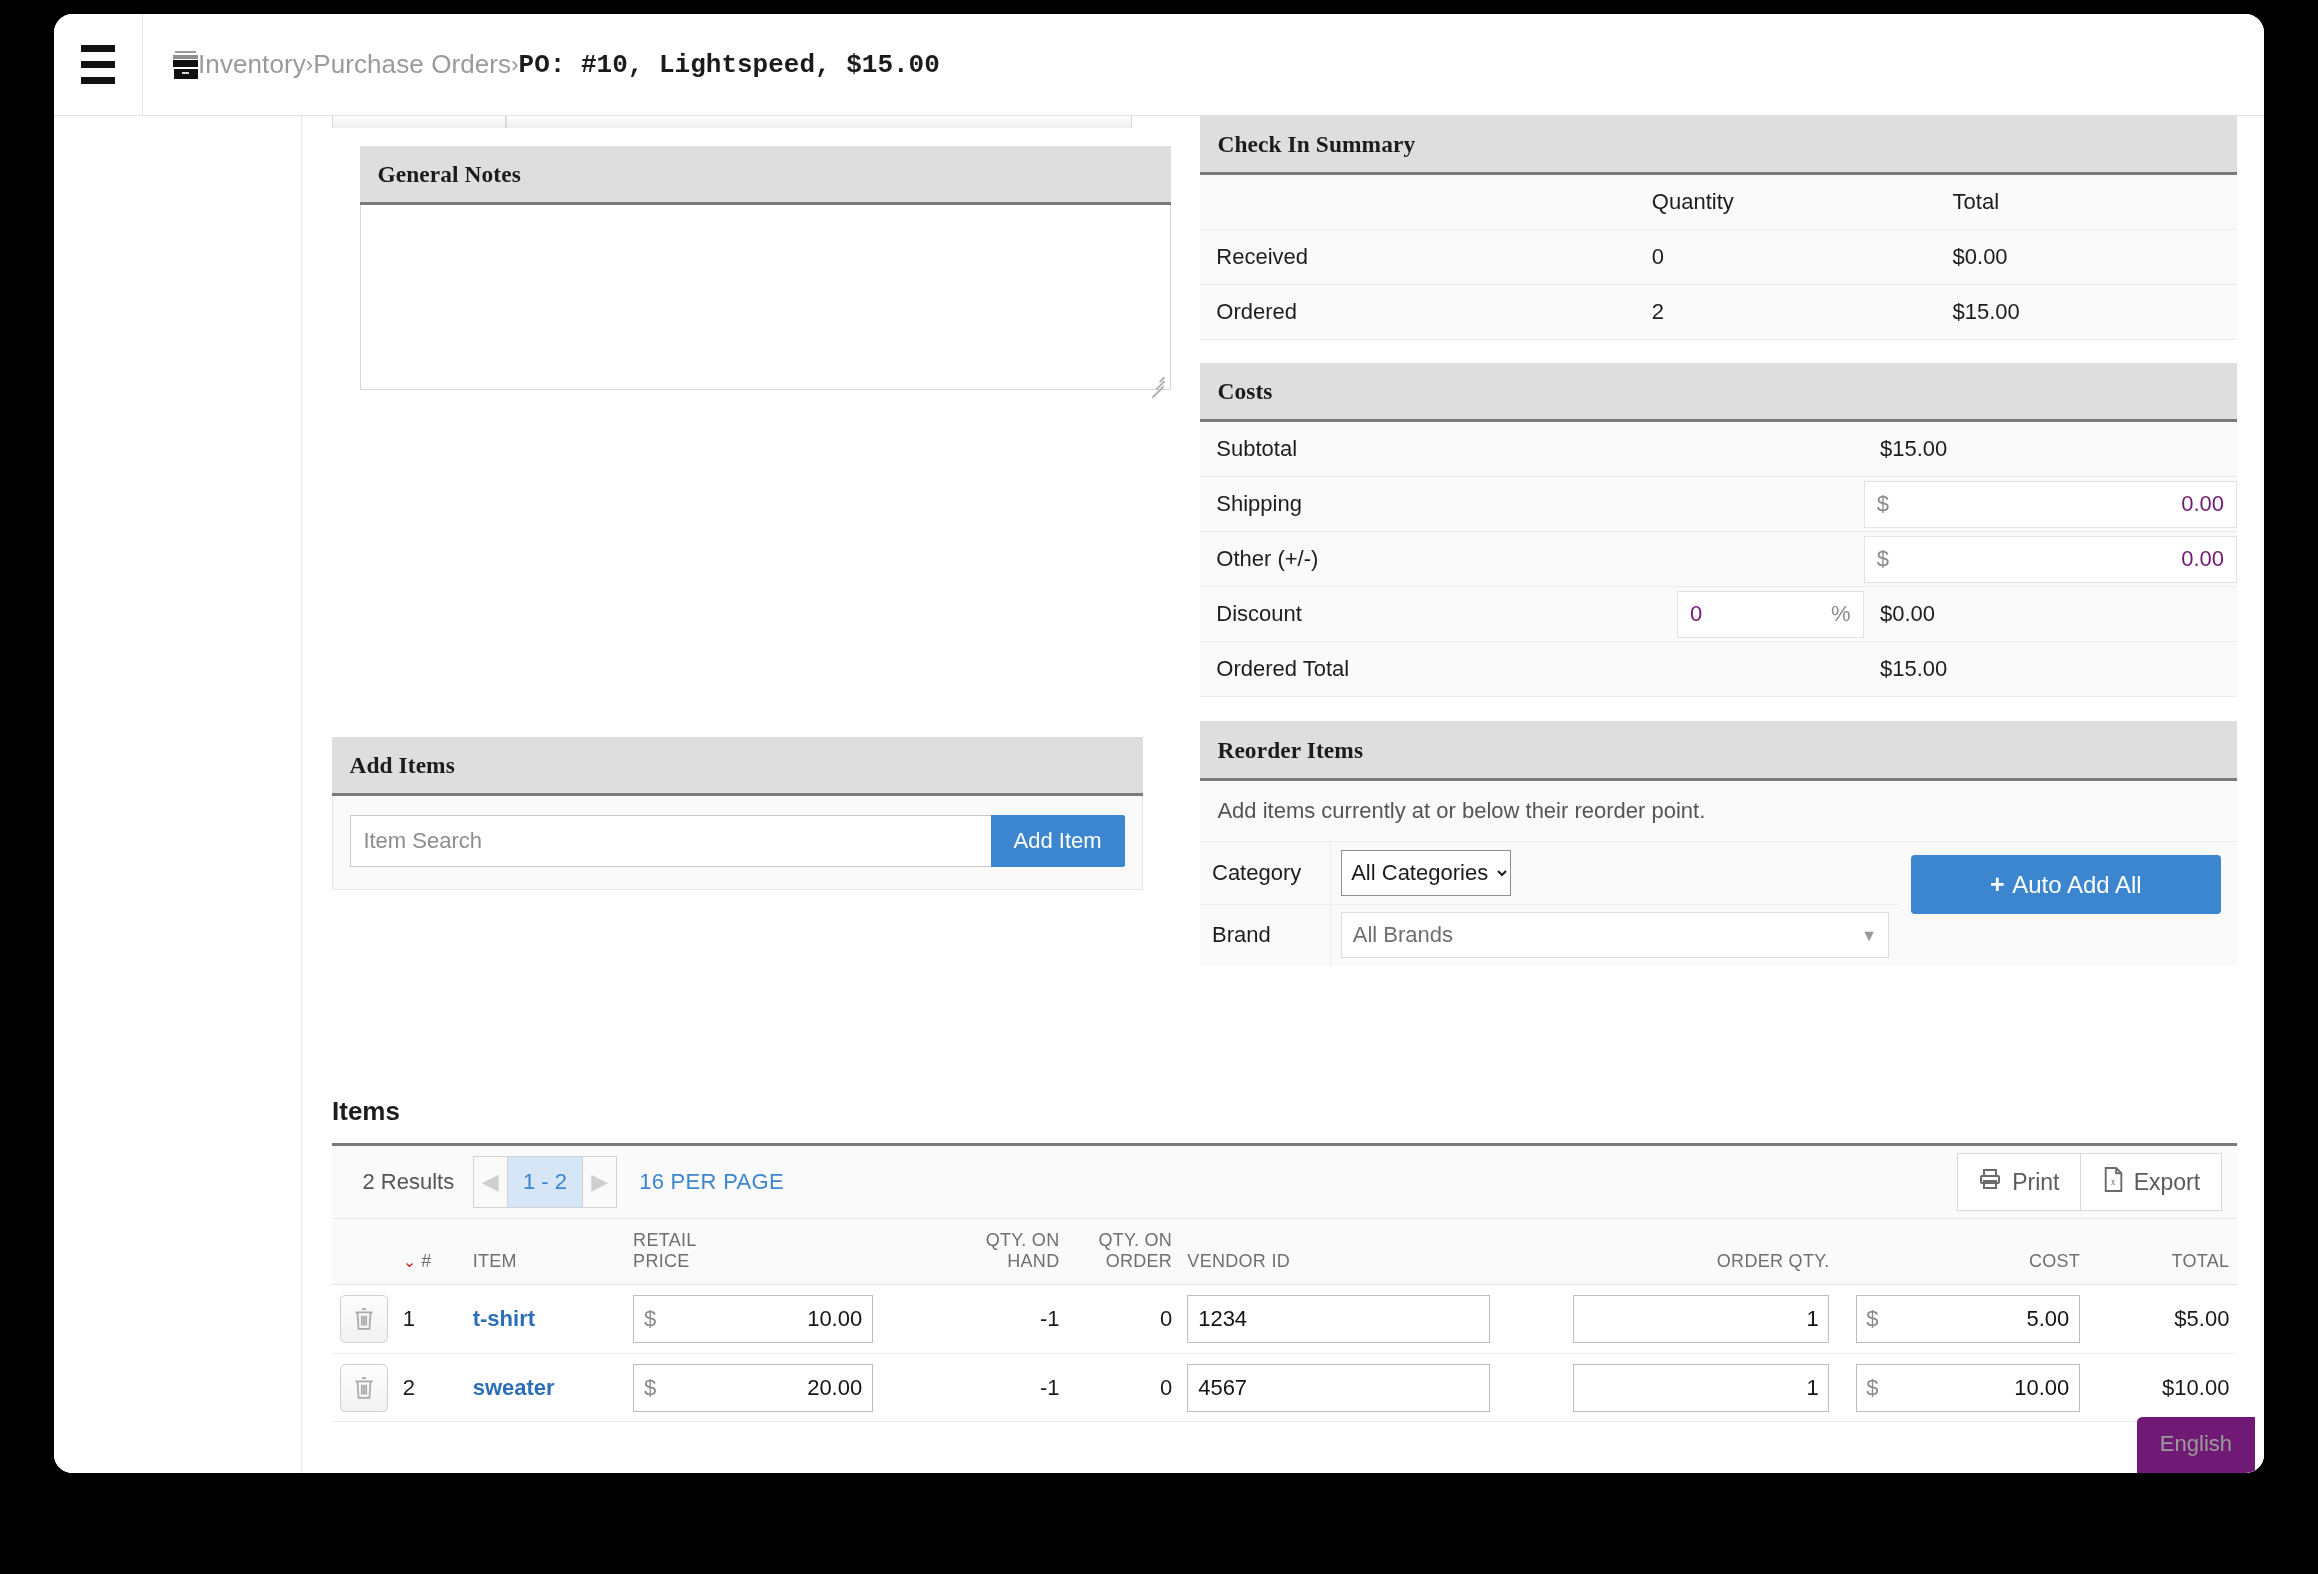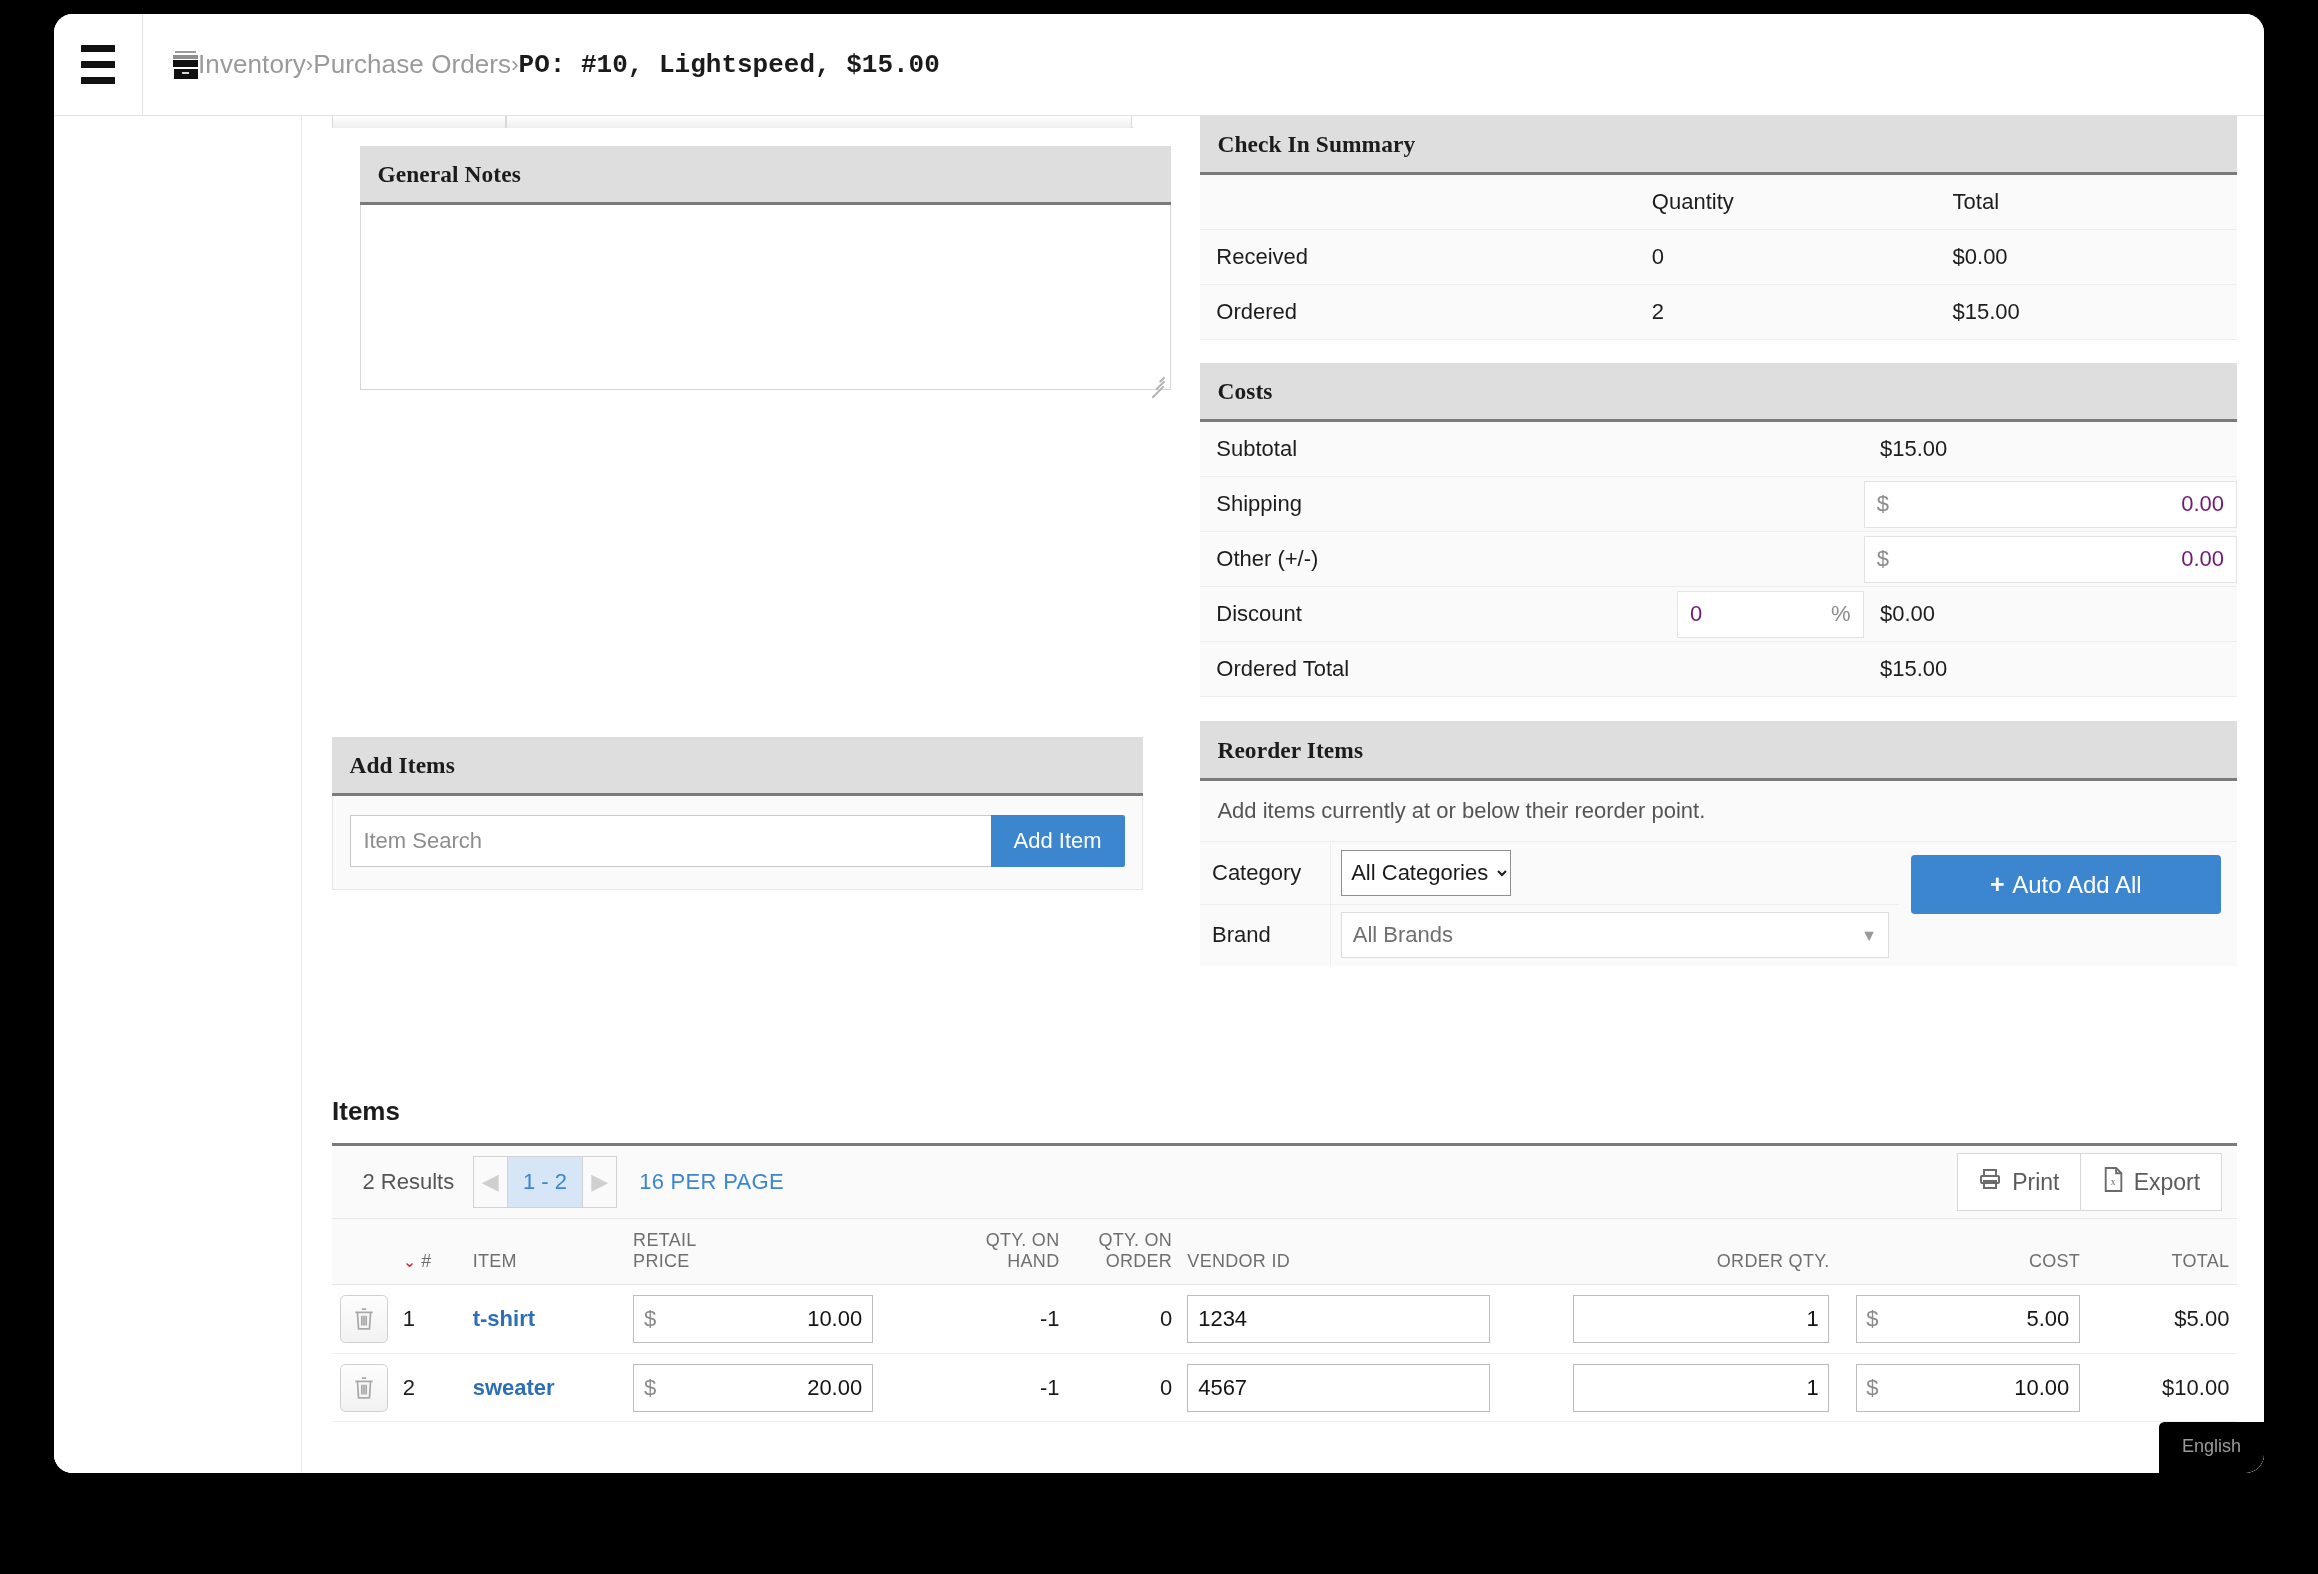--- a/index.html
+++ b/index.html
@@ -322,23 +322,23 @@
     border: 1.6px solid #bdbdbd; background: #fff; height: 48px;
     display: flex; align-items: center; padding: 0 9.8px;
     font-size: 22px; color: #141414;
   }
   .cellinput .sym { color: #8b8b8b; margin-right: 5.4px; }
   .cellinput .v { flex: 1; text-align: right; }
   .cellinput.left .v { text-align: left; }
 
   
   #english {
-    position: absolute; right: 0px; bottom: 0px;
-    background: #000000; color: #9b9b9b;
-    font-size: 18px; padding: 14px 23px 16.3px 23px;
+    position: absolute; right: 9px; bottom: 0px;
+    background: #701a75; color: #9b9b9b;
+    font-size: 22px; padding: 14px 23px 16.3px 23px;
     border-radius: 5.4px 0 0 0;
     font-family: "Liberation Sans", sans-serif;
   }
 </style>
 </head>
 <body>
 
 <div id="device">
  <div id="screen">
 

